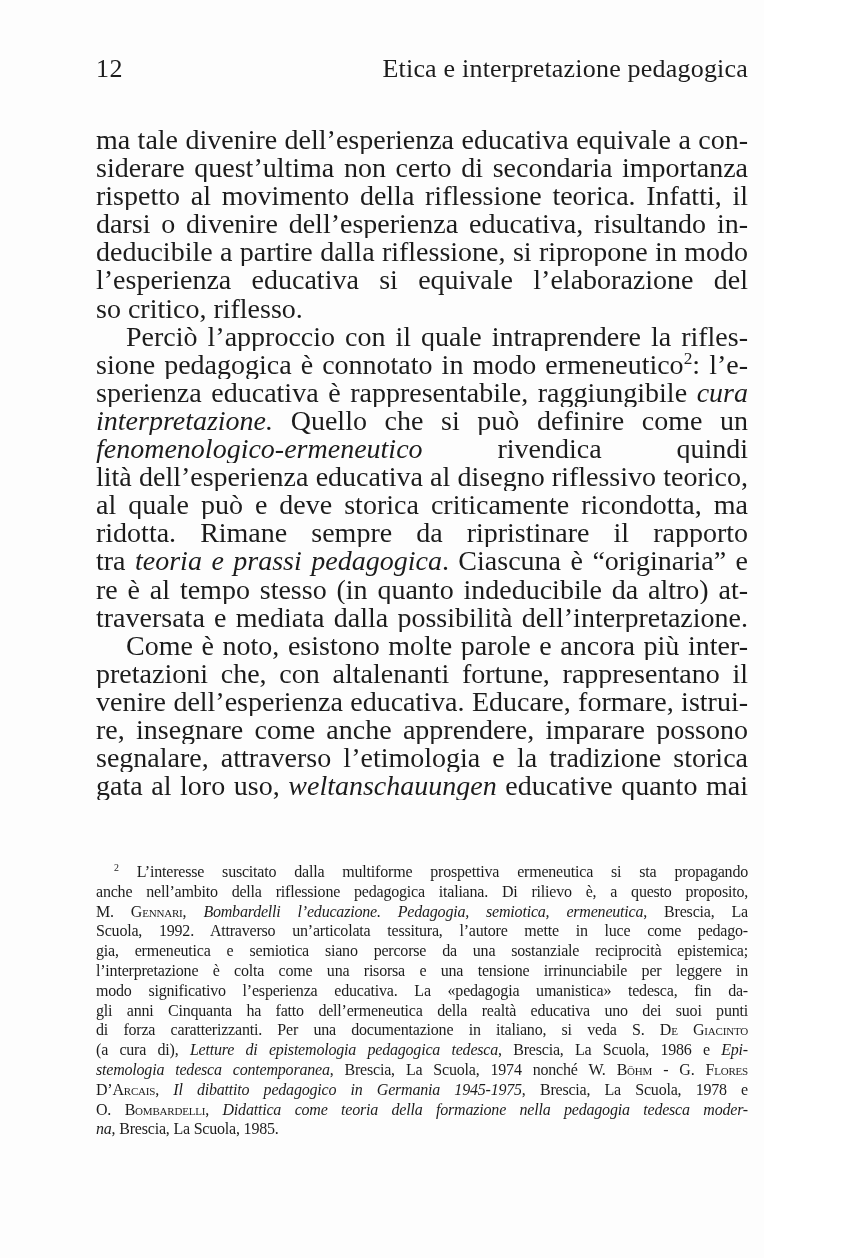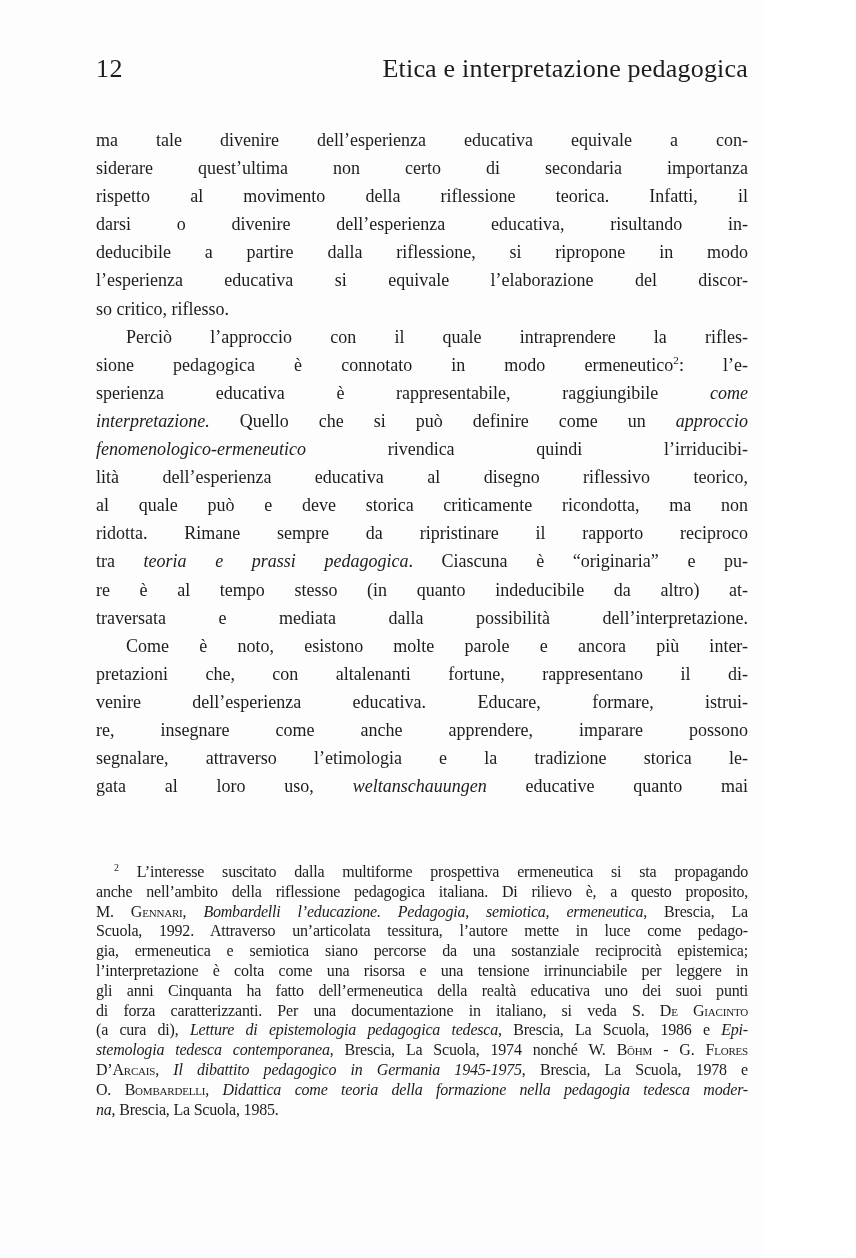--- a/index.html
+++ b/index.html
@@ -31,21 +31,21 @@
   }
   .running-title {
     font-size: 26px;
     letter-spacing: 0.2px;
   }
   .body-text {
     position: absolute;
     top: 126px;
     left: 96px;
     width: 652px;
-    font-size: 18px;
+    font-size: 28px;
   }
   .body-text .line {
     line-height: 28.1px;
     height: 28.1px;
     overflow: hidden;
   }
   .footnote-block {
     position: absolute;
     top: 862px;
     left: 96px;
@@ -88,21 +88,21 @@
         <div class="line just"><span>siderare quest’ultima non certo di secondaria importanza</span></div>
         <div class="line just"><span>rispetto al movimento della riflessione teorica. Infatti, il</span></div>
         <div class="line just"><span>darsi o divenire dell’esperienza educativa, risultando in-</span></div>
         <div class="line just"><span>deducibile a partire dalla riflessione, si ripropone in modo</span></div>
         <div class="line just"><span>l’esperienza educativa si equivale l’elaborazione del discor-</span></div>
         <div class="line"><span>so critico, riflesso.</span></div>
       </div>
       <div>
         <div class="line indent just"><span>Perciò l’approccio con il quale intraprendere la rifles-</span></div>
         <div class="line just"><span>sione pedagogica è connotato in modo ermeneutico</span><span class="sup">2</span><span>: l’e-</span></div>
-        <div class="line just"><span>sperienza educativa è rappresentabile, raggiungibile </span><span class="it">come</span></div>
+        <div class="line just"><span>sperienza educativa è rappresentabile, raggiungibile </span><span class="it">cura</span></div>
         <div class="line just"><span class="it">interpretazione.</span><span> Quello che si può definire come un </span><span class="it">approccio</span></div>
         <div class="line just"><span class="it">fenomenologico-ermeneutico</span><span> rivendica quindi l’irriducibi-</span></div>
         <div class="line just"><span>lità dell’esperienza educativa al disegno riflessivo teorico,</span></div>
         <div class="line just"><span>al quale può e deve storica criticamente ricondotta, ma non</span></div>
         <div class="line just"><span>ridotta. Rimane sempre da ripristinare il rapporto reciproco</span></div>
         <div class="line just"><span>tra </span><span class="it">teoria e prassi pedagogica</span><span>. Ciascuna è “originaria” e pu-</span></div>
         <div class="line just"><span>re è al tempo stesso (in quanto indeducibile da altro) at-</span></div>
         <div class="line just"><span>traversata e mediata dalla possibilità dell’interpretazione.</span></div>
       </div>
       <div>
@@ -116,20 +116,21 @@
     </main>
 
   <section class="footnote-block" id="footnoteBlock">
       <div>
         <div class="line indent just"><span class="sup">2</span><span> L’interesse suscitato dalla multiforme prospettiva ermeneutica si sta propagando</span></div>
         <div class="line just"><span>anche nell’ambito della riflessione pedagogica italiana. Di rilievo è, a questo proposito,</span></div>
         <div class="line just"><span>M. </span><span class="sc">Gennari</span><span>, </span><span class="it">Bombardelli l’educazione. Pedagogia, semiotica, ermeneutica</span><span>, Brescia, La</span></div>
         <div class="line just"><span>Scuola, 1992. Attraverso un’articolata tessitura, l’autore mette in luce come pedago-</span></div>
         <div class="line just"><span>gia, ermeneutica e semiotica siano percorse da una sostanziale reciprocità epistemica;</span></div>
         <div class="line just"><span>l’interpretazione è colta come una risorsa e una tensione irrinunciabile per leggere in</span></div>
+        <div class="line just"><span>modo significativo l’esperienza educativa. La «pedagogia umanistica» tedesca, fin da-</span></div>
         <div class="line just"><span>gli anni Cinquanta ha fatto dell’ermeneutica della realtà educativa uno dei suoi punti</span></div>
         <div class="line just"><span>di forza caratterizzanti. Per una documentazione in italiano, si veda S. </span><span class="sc">De Giacinto</span></div>
         <div class="line just"><span>(a cura di), </span><span class="it">Letture di epistemologia pedagogica tedesca</span><span>, Brescia, La Scuola, 1986 e </span><span class="it">Epi-</span></div>
         <div class="line just"><span class="it">stemologia tedesca contemporanea</span><span>, Brescia, La Scuola, 1974 nonché W. </span><span class="sc">Böhm</span><span> - G. </span><span class="sc">Flores</span></div>
         <div class="line just"><span class="sc">D’Arcais</span><span>, </span><span class="it">Il dibattito pedagogico in Germania 1945-1975</span><span>, Brescia, La Scuola, 1978 e</span></div>
         <div class="line just"><span>O. </span><span class="sc">Bombardelli</span><span>, </span><span class="it">Didattica come teoria della formazione nella pedagogia tedesca moder-</span></div>
         <div class="line"><span class="it">na</span><span>, Brescia, La Scuola, 1985.</span></div>
       </div>
     </section>
 </div>

